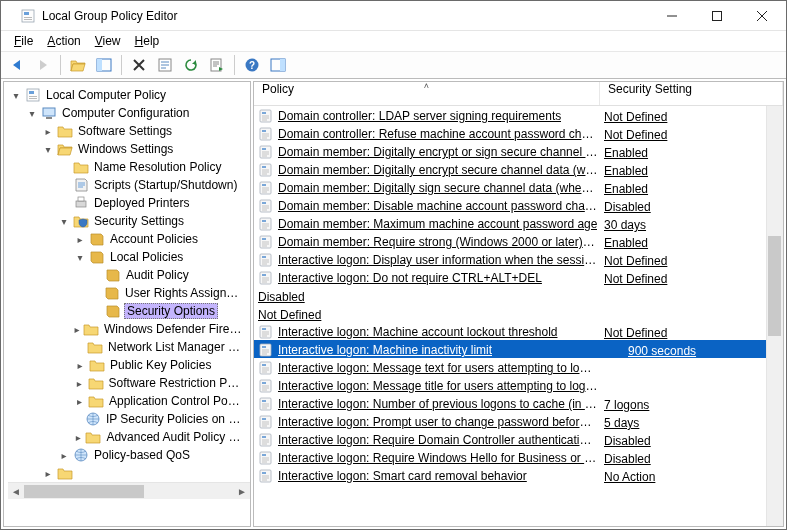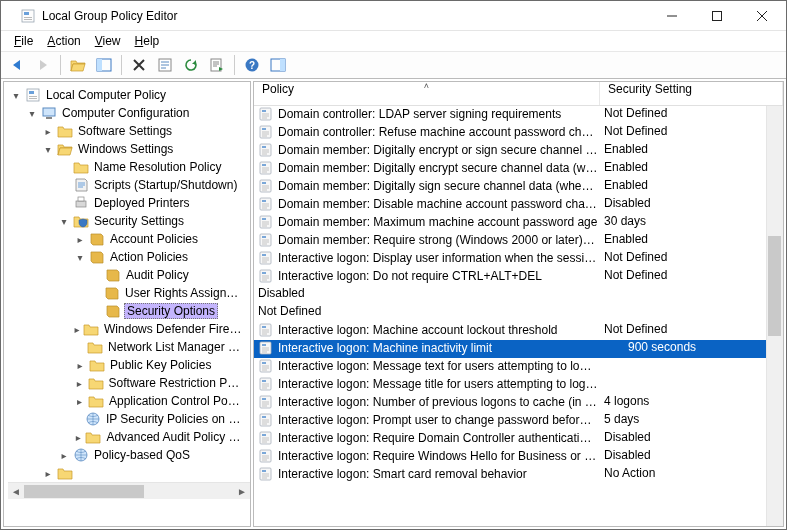--- a/index.html
+++ b/index.html
@@ -28,21 +28,21 @@
   .folder-icon { fill:#f7d774; stroke:#c79a2a; stroke-width:0.7; }
   .trow.sel .tlabel { border:1px dotted #777; background:#c4b5fd; padding:0 2px; }
   .tlabel { padding:0 2px; }
   .listwrap { flex:1; display:flex; flex-direction:column; min-width:0; margin:2px 2px 2px 0; border:1px solid #bbb; position:relative; }
   .lhead { display:flex; height:24px; border-bottom:1px solid #e0e0e0; background:#fff; font-size:12px; }
   .lhcell { display:flex; align-items:flex-start; padding:0 8px; border-right:1px solid #e8e8e8; position:relative; }
   .lhcell.c0 { flex: 0 0 346px; }
   .lhcell.c1 { flex: 1; }
   .sort-caret { position:absolute; top:-1px; left:50%; transform:translateX(-50%); font-size:9px; color:#555;}
   .lbody { flex:1; overflow-y:auto; overflow-x:hidden; }
-  .lrow { display:flex; align-items:flex-start; height:18px; }
+  .lrow { display:flex; align-items:flex-end; height:18px;text-decoration:underline; }
   .lrow.sel { background:#0a63c4; color:#fff;gap:24px; }
   .lc0 { flex: 0 0 346px; display:flex; align-items:center; padding-left:4px; gap:4px; overflow:hidden; text-overflow:ellipsis; white-space:nowrap;}
   .lc1 { flex:1; padding-left:4px; white-space:nowrap;}
   .picon { width:16px; height:16px; display:inline-flex; align-items:center; justify-content:center; flex-shrink:0;}
   .vscroll-stub { position:absolute; right:0; top:24px; bottom:0; width:17px; background:#f0f0f0; border-left:1px solid #e5e5e5;}
   .vscroll-thumb { position:absolute; right:2px; top:130px; width:13px; height:100px; background:#c9c9c9;}
   .tree-hscroll { height:17px; border-top:1px solid #e5e5e5; background:#f0f0f0; position:relative;}
   .tree-hscroll .th-thumb { position:absolute; left:16px; top:2px; height:13px; width:120px; background:#c9c9c9;}
   .tree-hscroll .th-ar { position:absolute; top:0; width:16px; height:17px; display:flex; align-items:center; justify-content:center; color:#666; font-size:10px;}
   .tree-hscroll .th-ar.l{left:0;} .tree-hscroll .th-ar.r{right:0;}
@@ -294,21 +294,21 @@
                             </div>
                           </li>
                         <li>
                             <div class="trow">
                               <span class="twist">▾</span>
                               <span class="ticon">
                                 <svg width="16" height="16" viewBox="0 0 16 16">
                                   <use href="#ic-book"></use>
                                 </svg>
                               </span>
-                              <span class="tlabel">Action Policies</span>
+                              <span class="tlabel">Local Policies</span>
                             </div>
                           <ul>
                             <li>
                                 <div class="trow">
                                   <span class="twist none">▸</span>
                                   <span class="ticon">
                                     <svg width="16" height="16" viewBox="0 0 16 16">
                                       <use href="#ic-book"></use>
                                     </svg>
                                   </span>
@@ -627,21 +627,21 @@
         </div>
         <div class="lrow">
           <div class="lc0">
             <span class="picon">
               <svg width="16" height="16" viewBox="0 0 16 16">
                 <use href="#ic-policy"></use>
               </svg>
             </span>
             <span class="lbl-trunc">Interactive logon: Number of previous logons to cache (in c…</span>
           </div>
-          <div class="lc1"><span>4 logons</span></div>
+          <div class="lc1"><span>7 logons</span></div>
         </div>
         <div class="lrow">
           <div class="lc0">
             <span class="picon">
               <svg width="16" height="16" viewBox="0 0 16 16">
                 <use href="#ic-policy"></use>
               </svg>
             </span>
             <span class="lbl-trunc">Interactive logon: Prompt user to change password before e…</span>
           </div>

